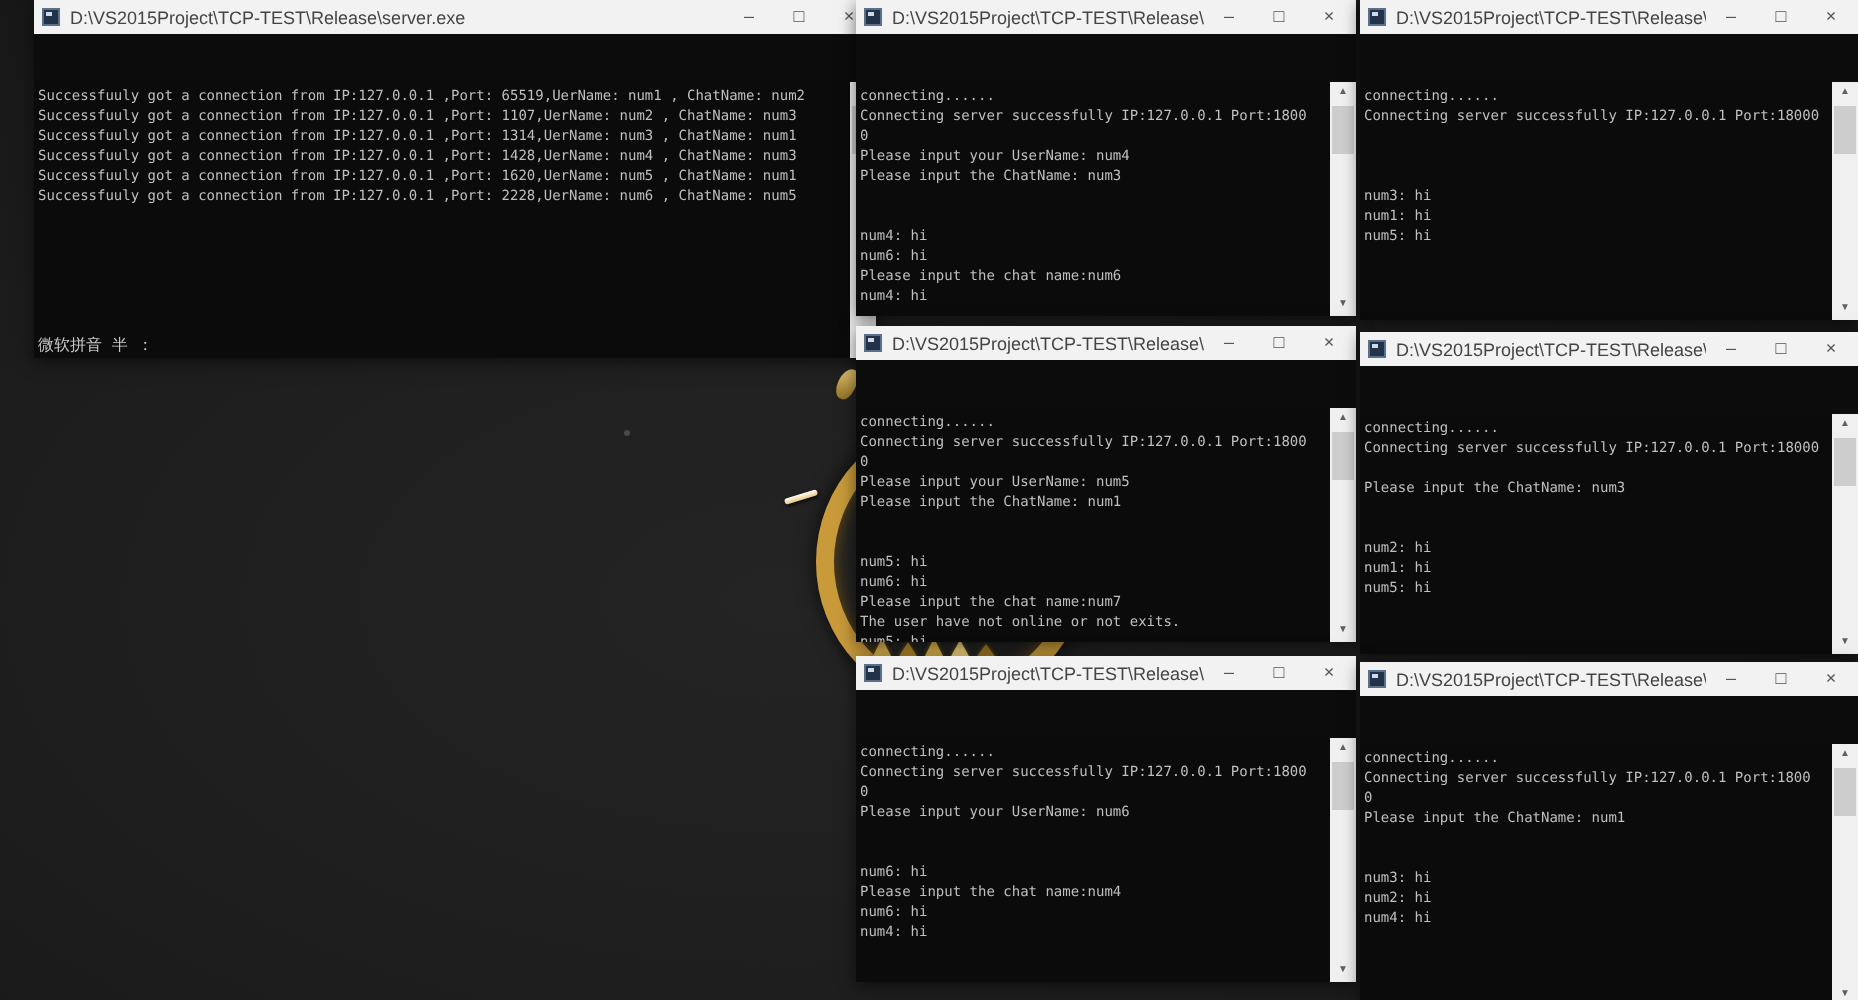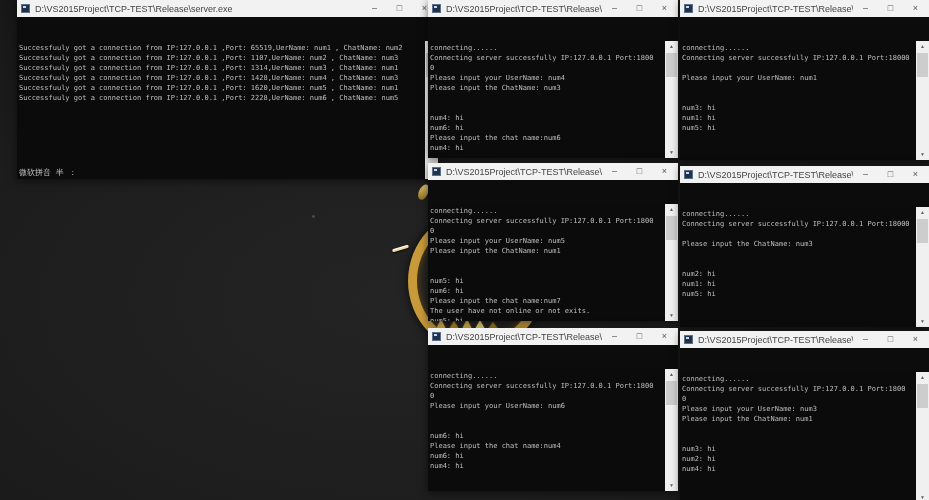--- a/index.html
+++ b/index.html
@@ -122,21 +122,20 @@
       <span class="title">D:\VS2015Project\TCP-TEST\Release\client.exe</span>
       <span class="btn">–</span>
       <span class="btn">□</span>
       <span class="btn close">×</span>
     </div>
     <div class="console">
       <div class="lines">
           <div class="console-line">connecting......</div>
           <div class="console-line">Connecting server successfully IP:127.0.0.1 Port:18000</div>
           <div class="console-line">&nbsp;</div>
-          <div class="console-line">Please input your UserName: num1</div>
           <div class="console-line">&nbsp;</div>
           <div class="console-line">&nbsp;</div>
           <div class="console-line">num3: hi</div>
           <div class="console-line">num1: hi</div>
           <div class="console-line">num5: hi</div>
         </div>
       <div class="scrollbar">
         <span class="sb-arrow up">▲</span>
         <span class="sb-thumb"></span>
         <span class="sb-arrow down">▼</span>
@@ -238,21 +237,20 @@
       <span class="title">D:\VS2015Project\TCP-TEST\Release\client.exe</span>
       <span class="btn">–</span>
       <span class="btn">□</span>
       <span class="btn close">×</span>
     </div>
     <div class="console">
       <div class="lines">
           <div class="console-line">connecting......</div>
           <div class="console-line">Connecting server successfully IP:127.0.0.1 Port:1800</div>
           <div class="console-line">0</div>
-          <div class="console-line">Please input your UserName: num3</div>
           <div class="console-line">Please input the ChatName: num1</div>
           <div class="console-line">&nbsp;</div>
           <div class="console-line">&nbsp;</div>
           <div class="console-line">num3: hi</div>
           <div class="console-line">num2: hi</div>
           <div class="console-line">num4: hi</div>
         </div>
       <div class="scrollbar">
         <span class="sb-arrow up">▲</span>
         <span class="sb-thumb"></span>

